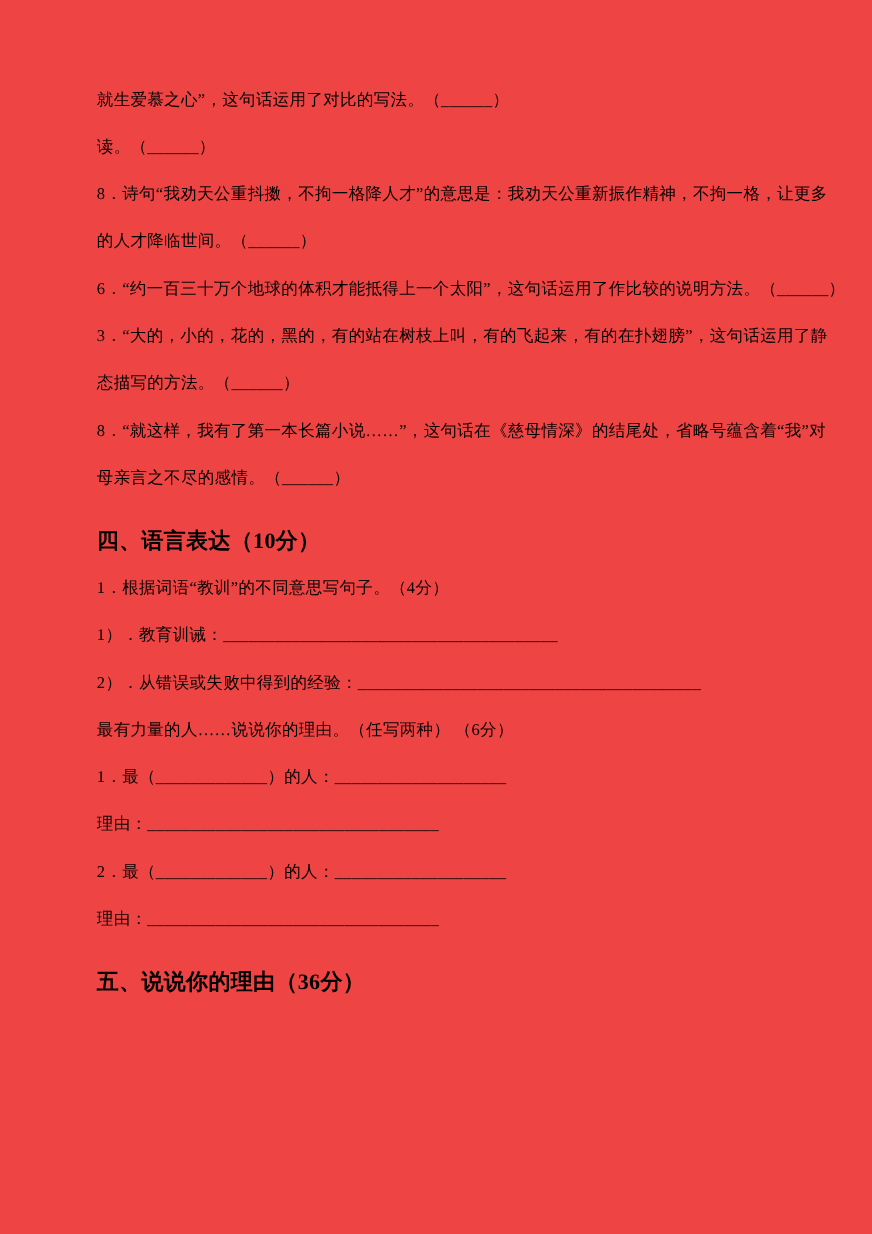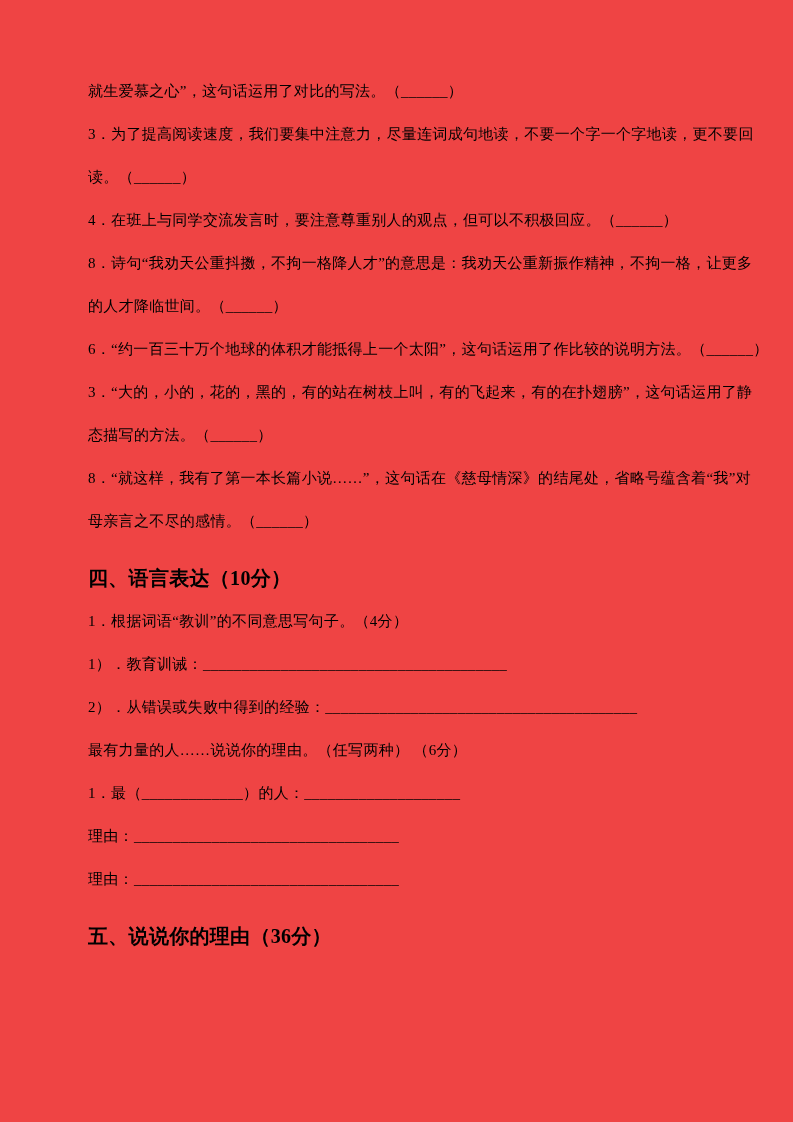--- a/index.html
+++ b/index.html
@@ -30,35 +30,34 @@
     font-size: 20px;
   }
   .gap-sm { margin-top: 14px; }
   .gap-lg { margin-top: 22px; }
 </style>
 </head>
 <body>
 
 <div class="page">
   <div class="line">就生爱慕之心”，这句话运用了对比的写法。（______）</div>
-  <div class="line">3．为了提高阅读速度，我们要集中注意力，尽量连词成句地读，不要一个字一个字地读，更不要回</div>
   <div class="line">读。（______）</div>
-  <div class="line">4．在班上与同学交流发言时，要注意尊重别人的观点，但可以不积极回应。（______）</div>
   <div class="line">8．诗句“我劝天公重抖擞，不拘一格降人才”的意思是：我劝天公重新振作精神，不拘一格，让更多</div>
   <div class="line">的人才降临世间。（______）</div>
   <div class="line">6．“约一百三十万个地球的体积才能抵得上一个太阳”，这句话运用了作比较的说明方法。（______）</div>
   <div class="line">3．“大的，小的，花的，黑的，有的站在树枝上叫，有的飞起来，有的在扑翅膀”，这句话运用了静</div>
   <div class="line">态描写的方法。（______）</div>
   <div class="line">8．“就这样，我有了第一本长篇小说……”，这句话在《慈母情深》的结尾处，省略号蕴含着“我”对</div>
   <div class="line">母亲言之不尽的感情。（______）</div>
 
   <div class="line bold gap-sm">四、语言表达（10分）</div>
   <div class="line">1．根据词语“教训”的不同意思写句子。（4分）</div>
   <div class="line">1）．教育训诫：_______________________________________</div>
   <div class="line">2）．从错误或失败中得到的经验：________________________________________</div>
 
   <div class="line">最有力量的人……说说你的理由。（任写两种） （6分）</div>
   <div class="line">1．最（_____________）的人：____________________</div>
   <div class="line">理由：__________________________________</div>
+  <div class="line">2．最（_____________）的人：____________________</div>
   <div class="line">理由：__________________________________</div>
 
   <div class="line bold gap-sm">五、说说你的理由（36分）</div>
 </div>
 
 </body></html>

